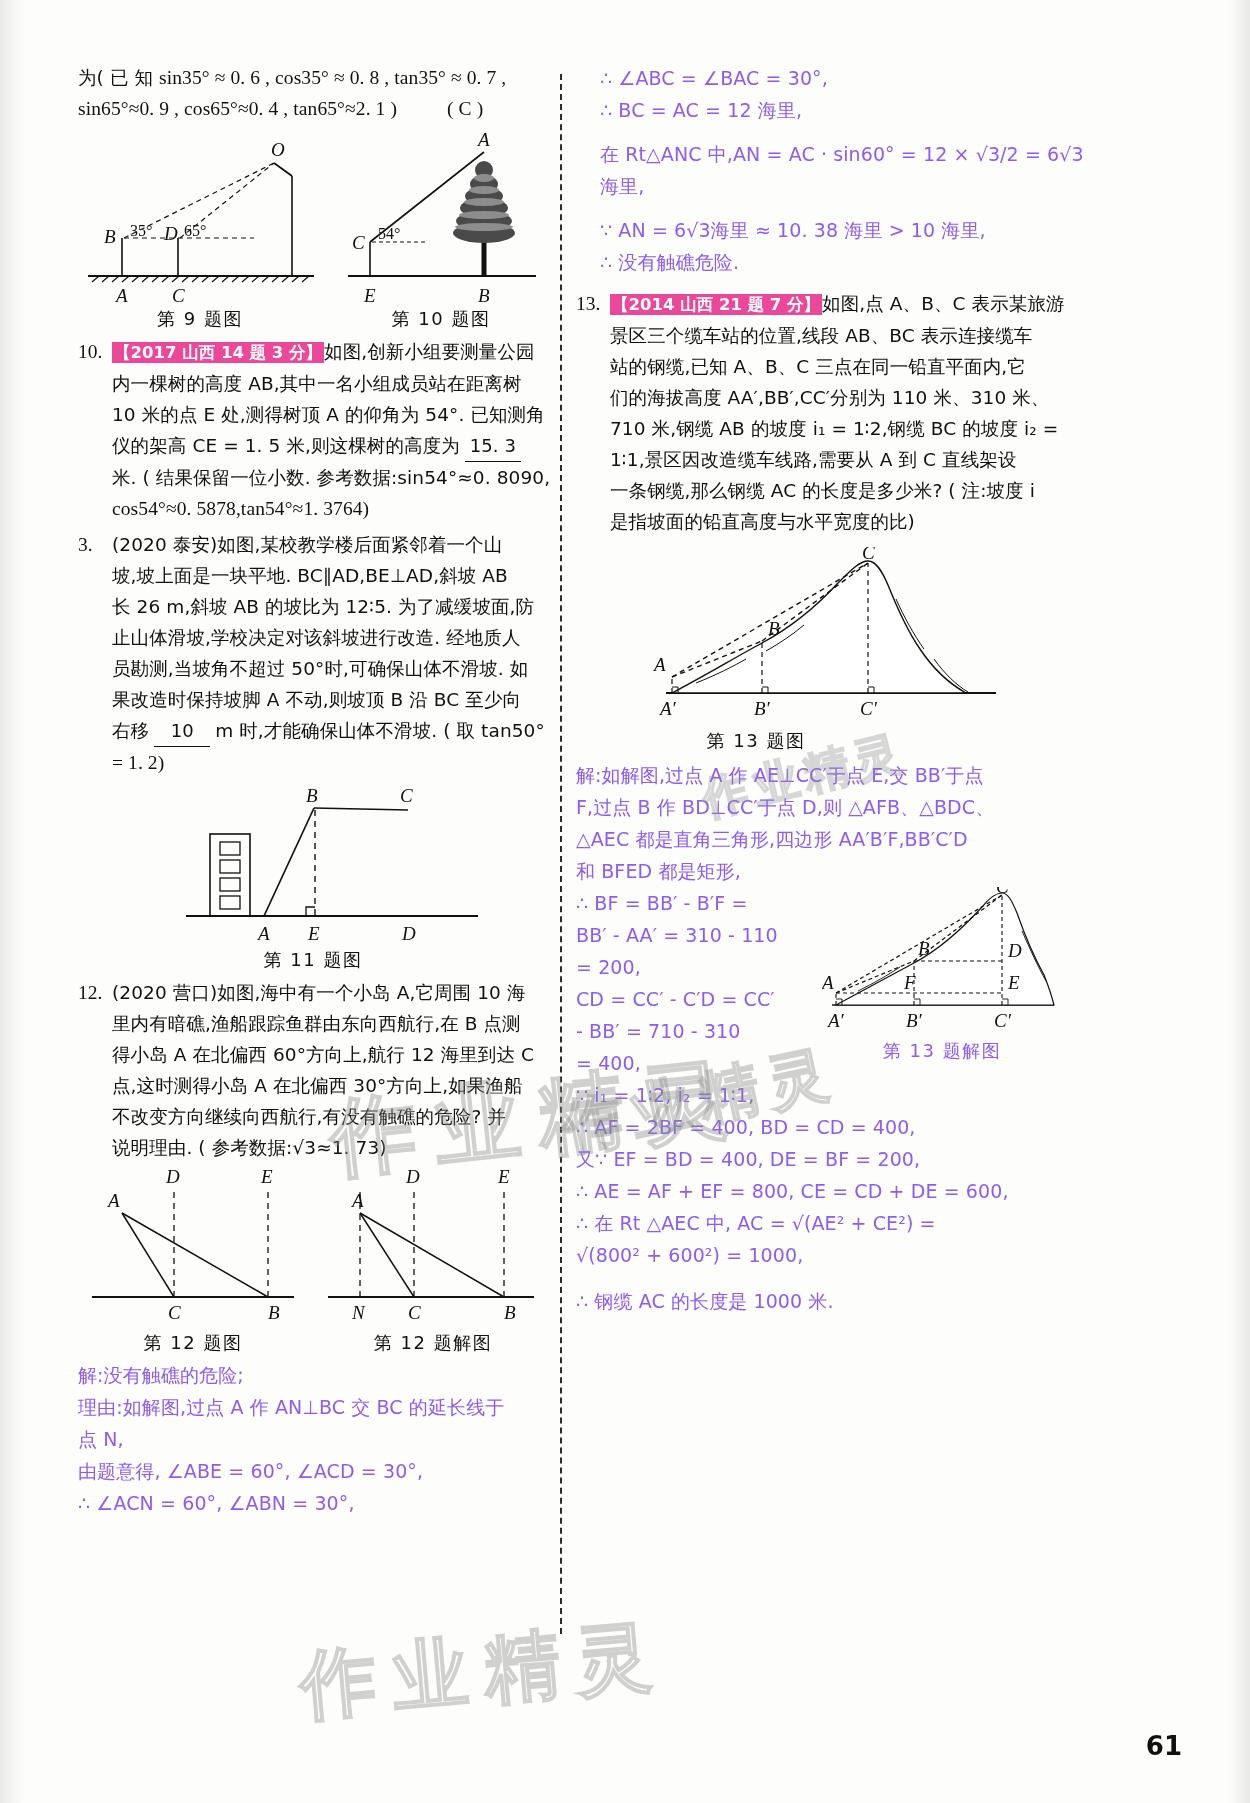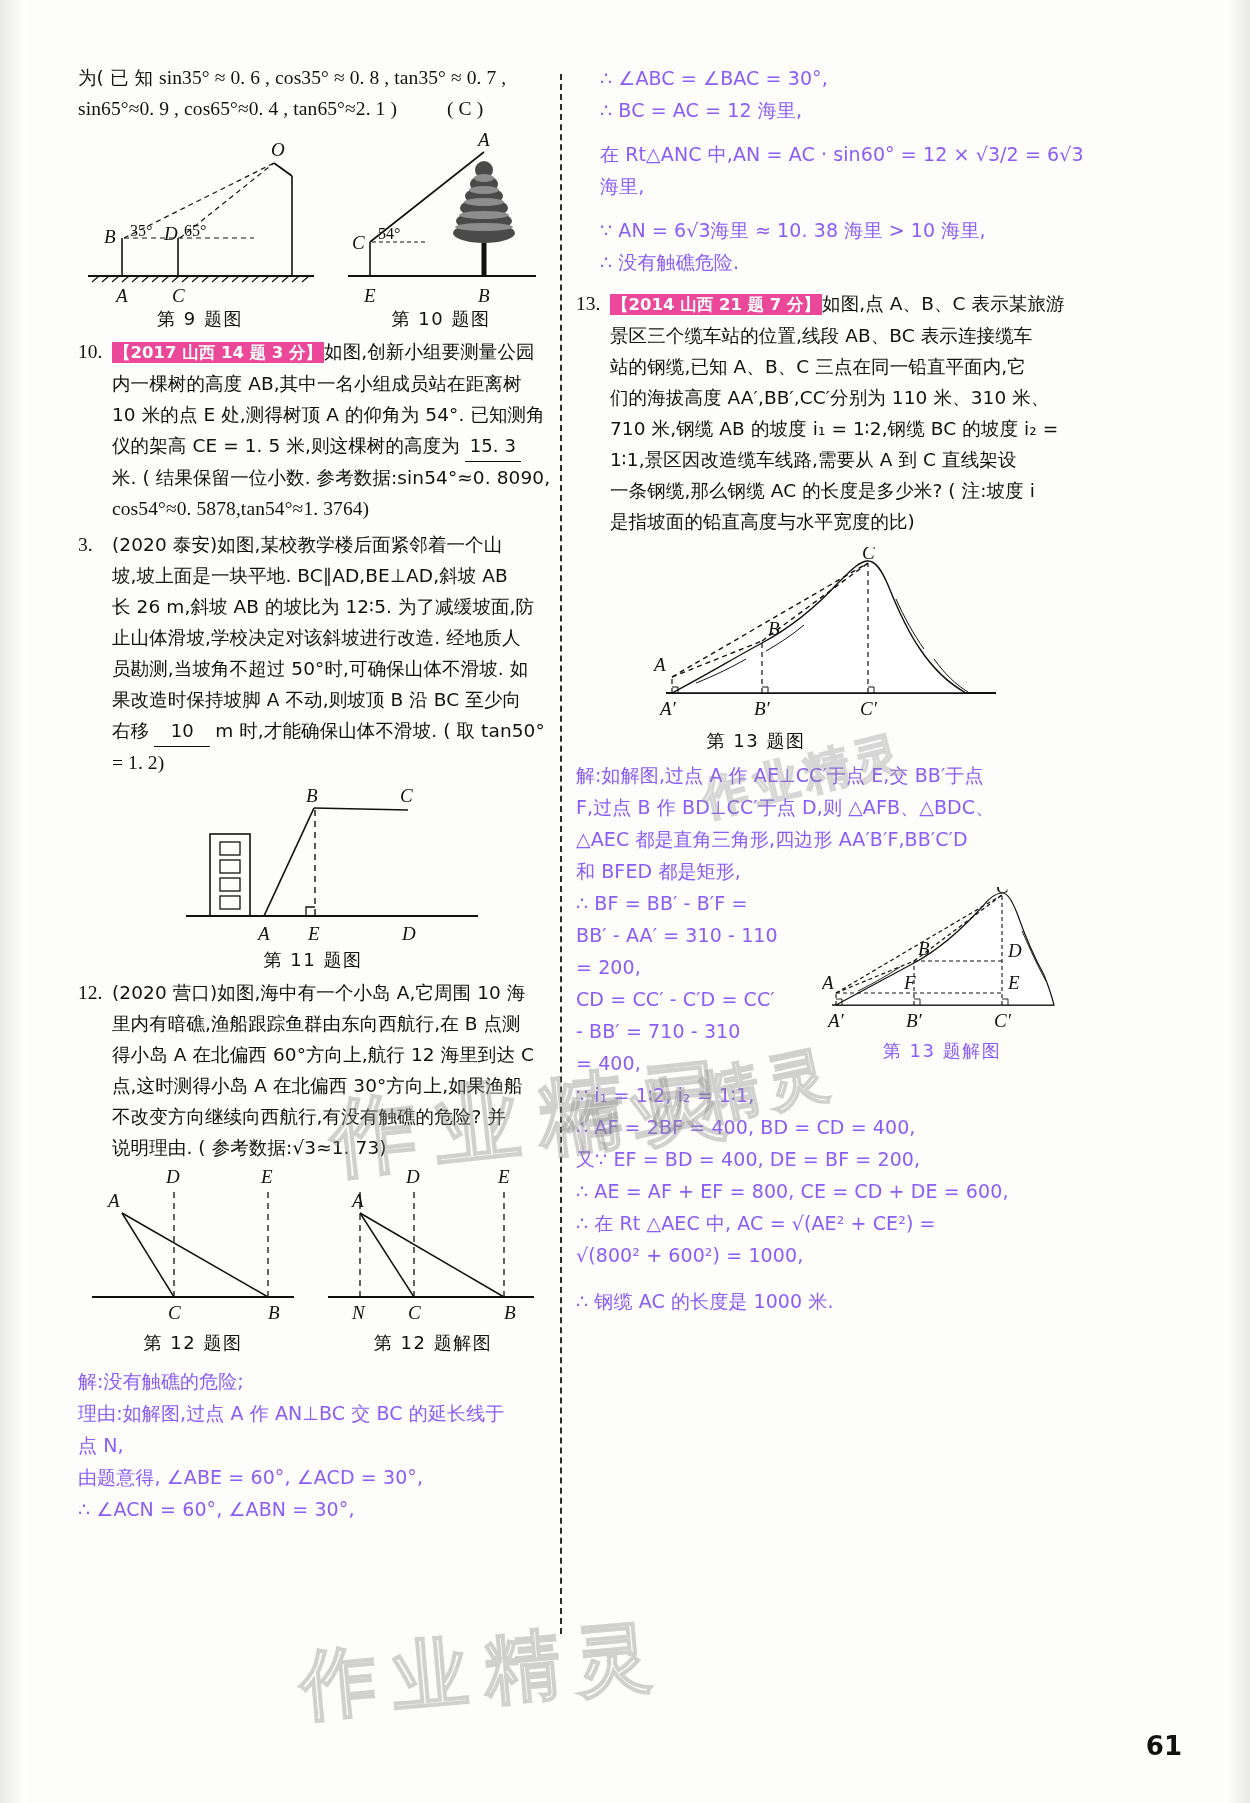--- a/index.html
+++ b/index.html
@@ -352,21 +352,21 @@
             <text class="lbl" x="88" y="14">D</text>
             <text class="lbl" x="180" y="14">E</text>
             <text class="lbl" x="34" y="150">N</text>
             <text class="lbl" x="90" y="150">C</text>
             <text class="lbl" x="186" y="150">B</text>
           </svg>
           <div class="figcap">第 12 题解图</div>
         </div>
       </div>
 
-      <div class="sol" style="margin-top:10px;">
+      <div class="sol" style="margin-top:4px;">
         <div class="line cn">解:没有触礁的危险;</div>
         <div class="line cn">理由:如解图,过点 A 作 AN⊥BC 交 BC 的延长线于</div>
         <div class="line cn">点 N,</div>
         <div class="line cn">由题意得, ∠ABE = 60°, ∠ACD = 30°,</div>
         <div class="line cn">∴ ∠ACN = 60°, ∠ABN = 30°,</div>
       </div>
 
     </div>
 
     <div class="col col-right">

